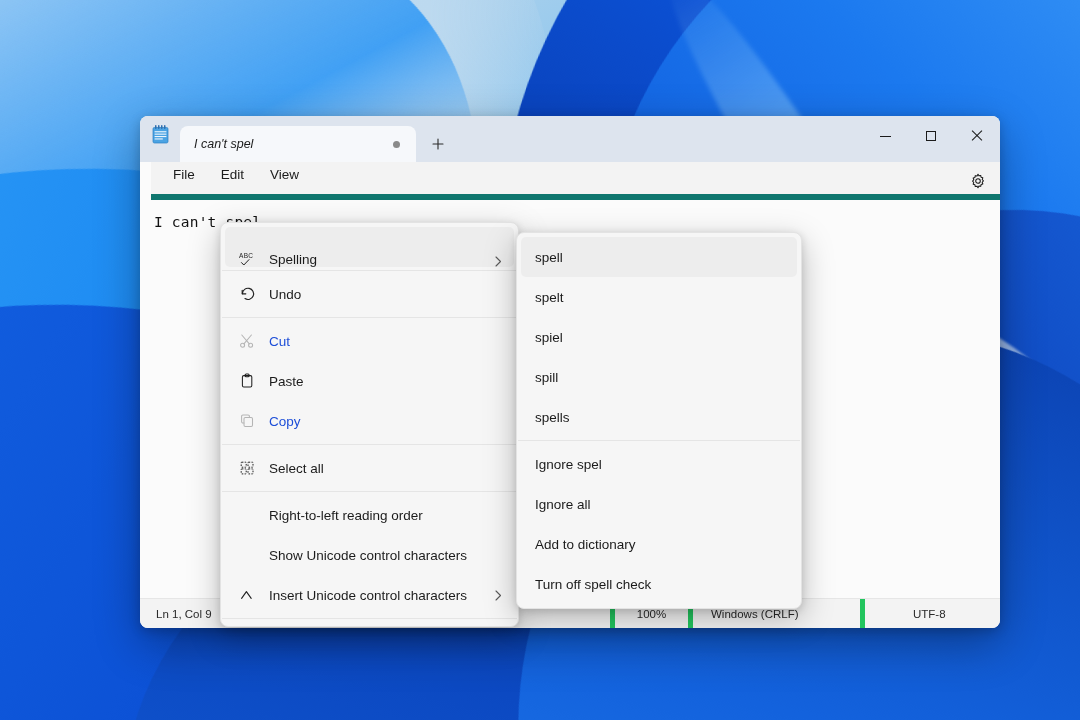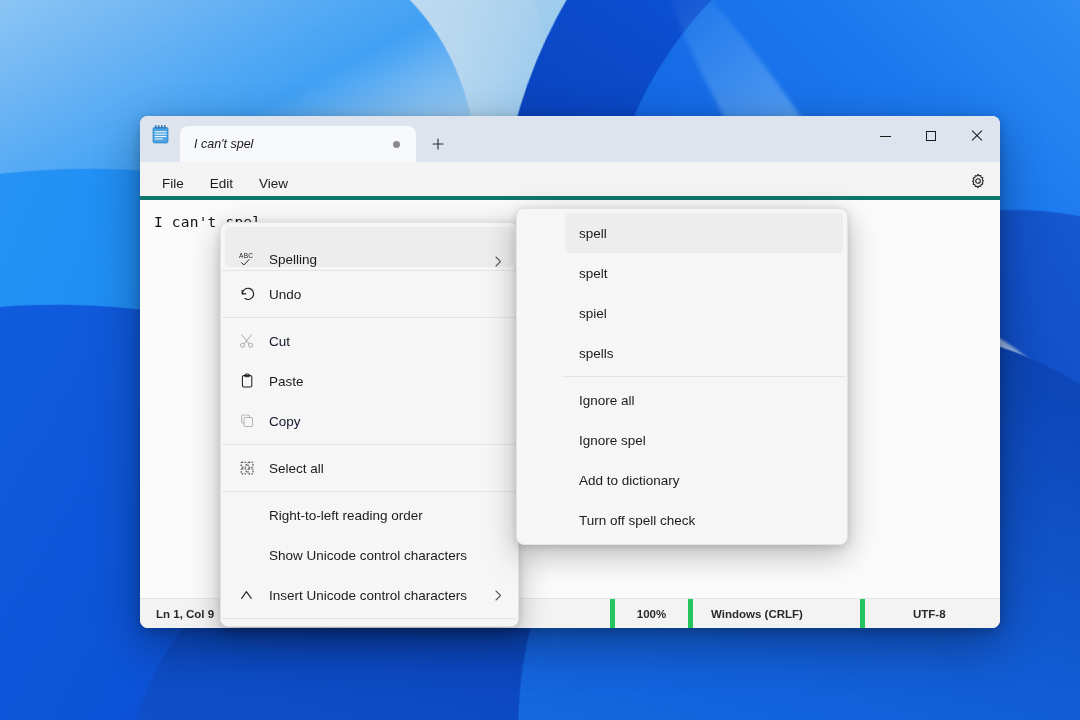--- a/index.html
+++ b/index.html
@@ -168,25 +168,26 @@
     content: ""; position: absolute; left: -1px; top: 5px;
     width: 14px; height: 1px; background: currentColor;
   }
   .wc-close::before { transform: rotate(45deg); }
   .wc-close::after  { transform: rotate(-45deg); }
 
   
   .menubar {
     height: 38px;
     background: #f3f3f3;
-    display: flex; align-items: flex-end;
+    display: flex; align-items: flex-start;
     padding-left: 10px;
     position: relative;
     flex: 0 0 auto;
-    border-bottom: 4px solid #0f766e;
+    border-bottom: 6px solid #0f766e;
+    margin-left: 11px;
   }
   .menubar-item {
     padding: 5px 12px;
     font-size: 13.5px;
     color: #1b1b1b;
     border-radius: 4px;
     margin-right: 2px;
   }
   .settings-gear {
     position: absolute; right: 10px; top: 7px;
@@ -218,21 +219,20 @@
 
   
   .statusbar {
     height: 30px;
     background: #f3f3f3;
     border-top: 1px solid #e6e6e6;
     border-radius: 0 0 8px 8px;
     display: flex; align-items: center;
     font-size: 11.5px; color: #2a2a2a;
     flex: 0 0 auto;
-    font-weight: bold;
   }
   .sb-left { width: 100px; padding-left: 16px; }
   .sb-spacer { flex: 1 1 auto; }
   .sb-cell {
     padding: 0 18px;
     height: 100%;
     display: flex; align-items: center;
     border-left: 5px solid #22c55e;
   }
   .sb-zoom { min-width: 78px; justify-content: center; }
@@ -263,32 +263,31 @@
     border-radius: 5px;
   }
   .mi .mi-ico {
     width: 30px; flex: 0 0 30px;
     display: flex; align-items: center; justify-content: flex-start;
     color: #202020;
   }
   .mi .mi-label { flex: 1 1 auto; white-space: nowrap; }
   .mi .mi-arrow { color: #5a5a5a; font-size: 12px; margin-left: 10px; }
   .mi.hovered { background: #ededed; align-items: flex-end; }
-  .mi.disabled { color: #0f172a; }
+  .mi.disabled { color: #1d4ed8; }
   .mi.disabled .mi-ico { color: #b5b5b5; }
   .mi-sep {
     height: 1px; background: #e5e5e5;
     margin: 3px 1px;
   }
 
   
   #ctx-sub {
-    left: 516px; top: 208px;
-    width: 332px;
-    padding-left: 44px;
+    left: 516px; top: 232px;
+    width: 286px;
   }
   .si {
     height: 40px;
     display: flex; align-items: center;
     padding: 0 14px 0 14px;
     margin: 0 4px;
     border-radius: 5px;
     white-space: nowrap;
   }
   .si.hovered { background: #ededed; }
@@ -493,21 +492,22 @@
     </div>
 
     <div class="mi-sep"></div>
 
   </div>
 
   <div class="ctxmenu" id="ctx-sub">
     <div class="si hovered">spell</div>
     <div class="si">spelt</div>
     <div class="si">spiel</div>
+    <div class="si">spill</div>
     <div class="si">spells</div>
     <div class="mi-sep"></div>
+    <div class="si">Ignore spel</div>
     <div class="si">Ignore all</div>
-    <div class="si">Ignore spel</div>
     <div class="si">Add to dictionary</div>
     <div class="si">Turn off spell check</div>
   </div>
 
 </div>
 
 </body></html>

